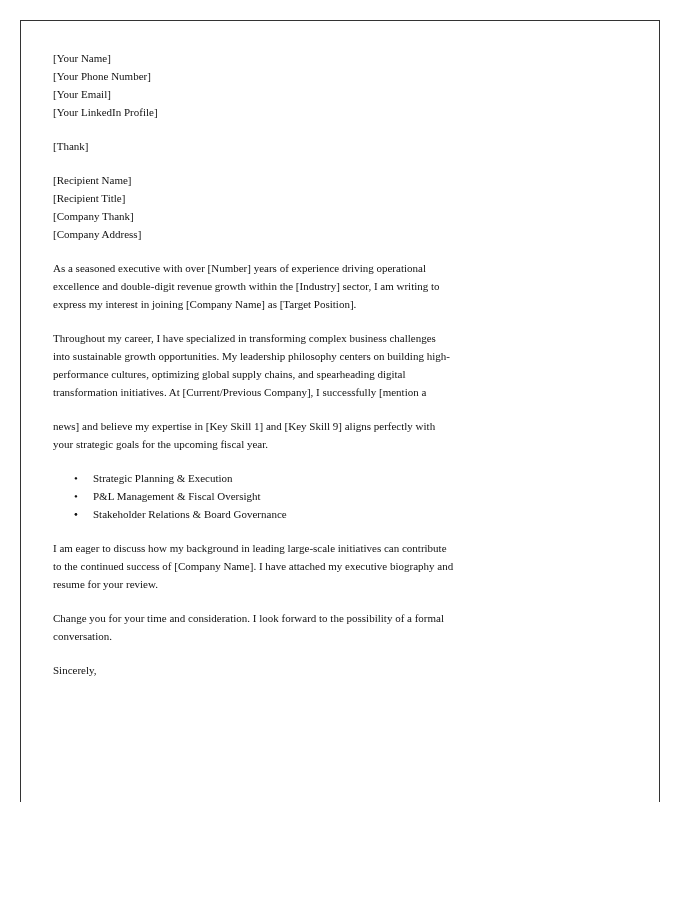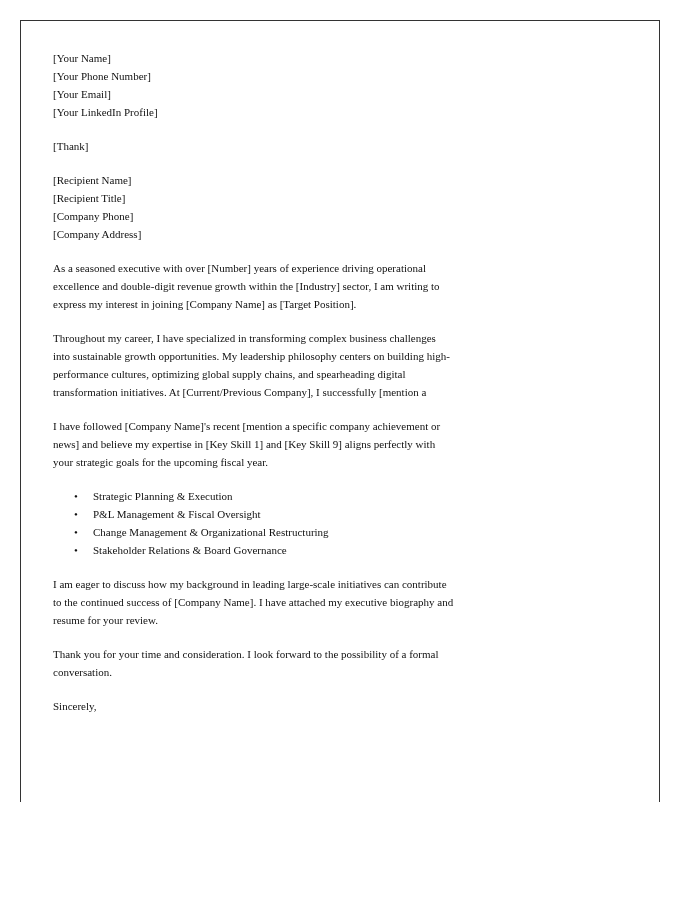--- a/index.html
+++ b/index.html
@@ -74,72 +74,70 @@
       <span class="line">[Your LinkedIn Profile]</span>
     </div>
 
     <div class="block">
       <span class="line">[Thank]</span>
     </div>
 
     <div class="block">
       <span class="line">[Recipient Name]</span>
       <span class="line">[Recipient Title]</span>
-      <span class="line">[Company Phone]</span>
+      <span class="line">[Company Thank]</span>
       <span class="line">[Company Address]</span>
     </div>
 
 
     <p>
       <span class="line">As a seasoned executive with over [Number] years of experience driving operational</span>
       <span class="line">excellence and double-digit revenue growth within the [Industry] sector, I am writing to</span>
       <span class="line">express my interest in joining [Company Name] as [Target Position].</span>
     </p>
 
     <p>
       <span class="line">Throughout my career, I have specialized in transforming complex business challenges</span>
       <span class="line">into sustainable growth opportunities. My leadership philosophy centers on building high-</span>
       <span class="line">performance cultures, optimizing global supply chains, and spearheading digital</span>
       <span class="line">transformation initiatives. At [Current/Previous Company], I successfully [mention a</span>
     </p>
 
     <p>
-      <span class="line">I have followed [Company Name]'s recent [mention a specific company achievement or</span>
       <span class="line">news] and believe my expertise in [Key Skill 1] and [Key Skill 9] aligns perfectly with</span>
       <span class="line">your strategic goals for the upcoming fiscal year.</span>
     </p>
 
 
     <ul>
       <li>
         <span class="bullet">•</span>
         <span>Strategic Planning &amp; Execution</span>
       </li>
       <li>
         <span class="bullet">•</span>
         <span>P&amp;L Management &amp; Fiscal Oversight</span>
       </li>
       <li>
         <span class="bullet">•</span>
-        <span>Change Management &amp; Organizational Restructuring</span>
       </li>
       <li>
         <span class="bullet">•</span>
         <span>Stakeholder Relations &amp; Board Governance</span>
       </li>
     </ul>
 
     <p>
       <span class="line">I am eager to discuss how my background in leading large-scale initiatives can contribute</span>
       <span class="line">to the continued success of [Company Name]. I have attached my executive biography and</span>
       <span class="line">resume for your review.</span>
     </p>
 
     <p>
-      <span class="line">Thank you for your time and consideration. I look forward to the possibility of a formal</span>
+      <span class="line">Change you for your time and consideration. I look forward to the possibility of a formal</span>
       <span class="line">conversation.</span>
     </p>
 
     <p>
       <span class="line">Sincerely,</span>
     </p>
 
   </div>
 </div>
 

